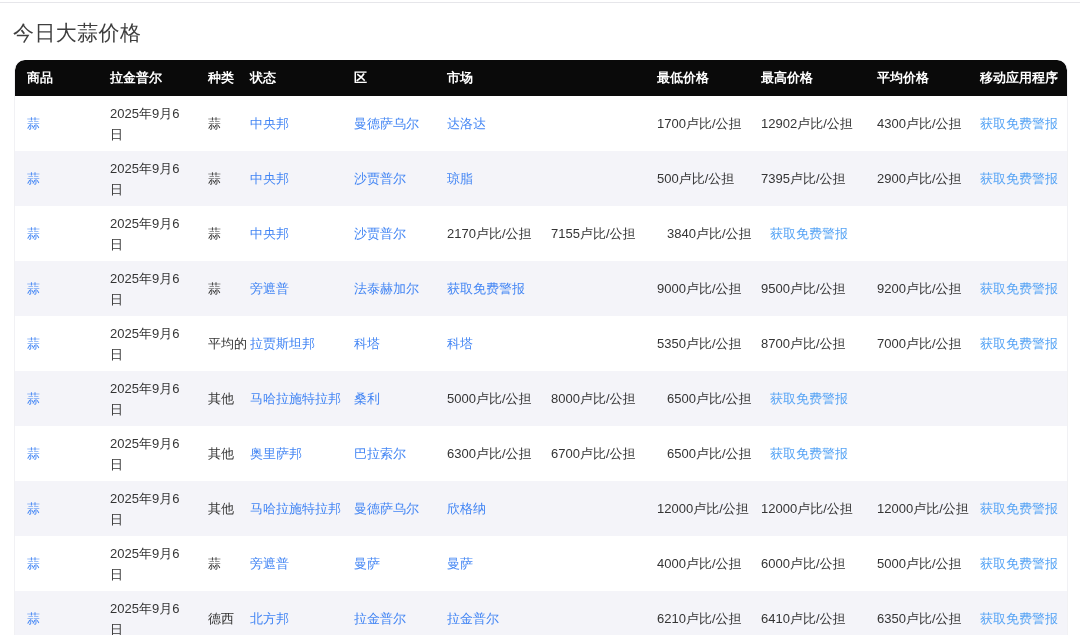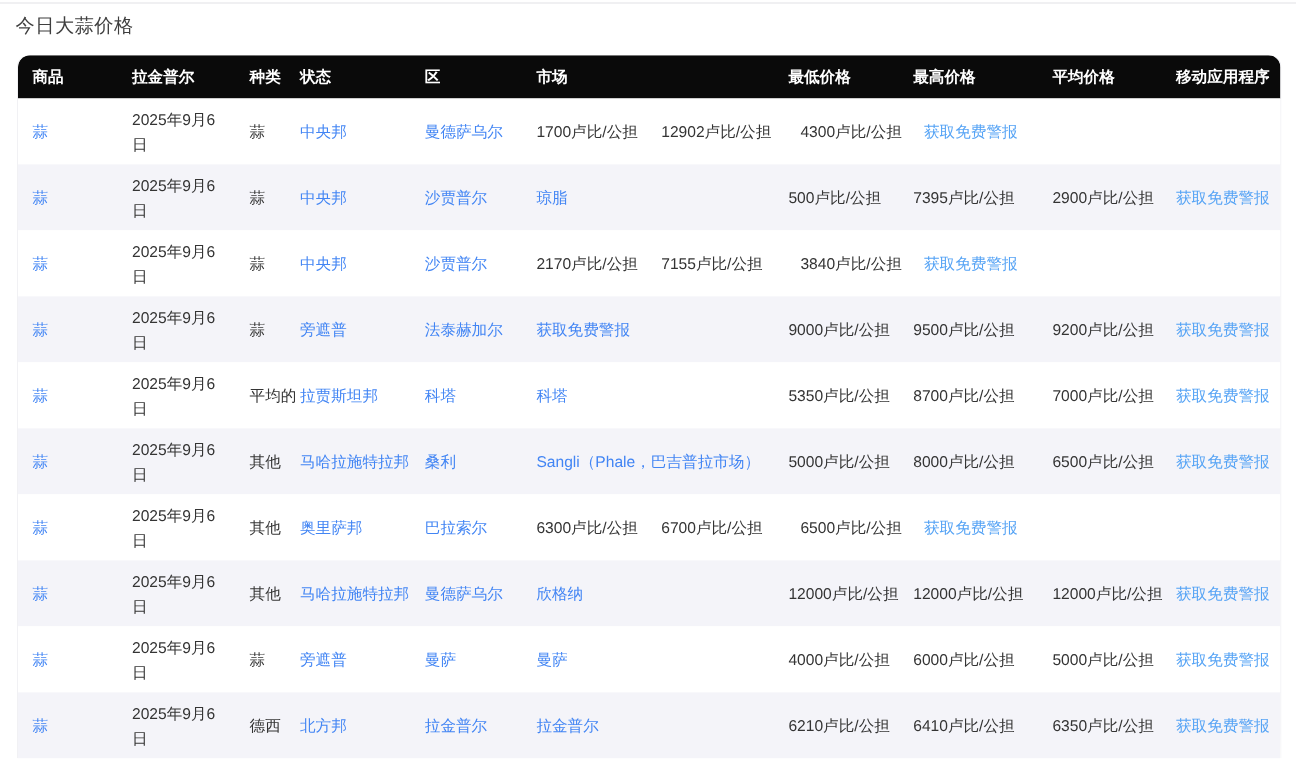--- a/index.html
+++ b/index.html
@@ -7,21 +7,21 @@
     --stripe:#f4f4f9;
     --link-blue:#4285f4;
     --alert-blue:#55a3f5;
     --text-dark:#343434;
     --title-color:#3f3f3f;
   }
   *{box-sizing:border-box;margin:0;padding:0}
   html,body{width:1080px;height:635px;overflow:hidden;background:#ffffff;
     font-family:"Liberation Sans","DejaVu Sans",sans-serif;}
   .top-hairline{position:absolute;top:2px;left:0;width:1080px;height:1px;background:#e6e6ea}
-  .page-title{margin:12px 0 0 13px;font-size:16px;color:var(--title-color);letter-spacing:.4px}
+  .page-title{margin:19px 0 0 13px;font-size:21px;color:var(--title-color);letter-spacing:.4px}
   .price-table{margin:13px 12px 0 14px;border-radius:10px 10px 0 0;overflow:hidden;
     border-left:1px solid #f1f1f4;border-right:1px solid #f1f1f4}
   .thead{display:flex;align-items:center;background:var(--header-bg);height:36px;
     padding-left:12px;border-radius:10px 10px 0 0}
   .th{font-size:13px;font-weight:700;color:#ffffff;white-space:nowrap;flex:none}
   .row{display:flex;align-items:center;height:55px;padding-left:12px;font-size:13px;background:#ffffff}
   .row:nth-child(even){background:var(--stripe)}
   .cell{flex:none;white-space:nowrap;color:var(--text-dark);padding-right:6px}
   
   .c0{width:83px}.c1{width:98px}.c2{width:42px;padding-right:2px}.c3{width:104px}
@@ -51,20 +51,21 @@
       <div class="th c8">平均价格</div>
       <div class="th c9">移动应用程序</div>
     </div>
   <div class="tbody">
   <div class="row">
     <div class="cell c0"><a class="lnk">蒜</a></div>
     <div class="cell c1"><span class="date-text">2025年9月6日</span></div>
     <div class="cell c2">蒜</div>
     <div class="cell c3"><a class="lnk">中央邦</a></div>
     <div class="cell c4"><a class="lnk">曼德萨乌尔</a></div>
+    <div class="cell c5"><a class="lnk">达洛达</a></div>
     <div class="cell c6">1700卢比/公担</div>
     <div class="cell c7">12902卢比/公担</div>
     <div class="cell c8">4300卢比/公担</div>
     <div class="cell c9"><a class="lnk alert">获取免费警报</a></div>
   </div>
 
   <div class="row">
     <div class="cell c0"><a class="lnk">蒜</a></div>
     <div class="cell c1"><span class="date-text">2025年9月6日</span></div>
     <div class="cell c2">蒜</div>
@@ -114,21 +115,20 @@
     <div class="cell c8">7000卢比/公担</div>
     <div class="cell c9"><a class="lnk alert">获取免费警报</a></div>
   </div>
 
   <div class="row">
     <div class="cell c0"><a class="lnk">蒜</a></div>
     <div class="cell c1"><span class="date-text">2025年9月6日</span></div>
     <div class="cell c2">其他</div>
     <div class="cell c3"><a class="lnk">马哈拉施特拉邦</a></div>
     <div class="cell c4"><a class="lnk">桑利</a></div>
-    <div class="cell c5"><a class="lnk">Sangli（Phale，巴吉普拉市场）</a></div>
     <div class="cell c6">5000卢比/公担</div>
     <div class="cell c7">8000卢比/公担</div>
     <div class="cell c8">6500卢比/公担</div>
     <div class="cell c9"><a class="lnk alert">获取免费警报</a></div>
   </div>
 
   <div class="row">
     <div class="cell c0"><a class="lnk">蒜</a></div>
     <div class="cell c1"><span class="date-text">2025年9月6日</span></div>
     <div class="cell c2">其他</div>

